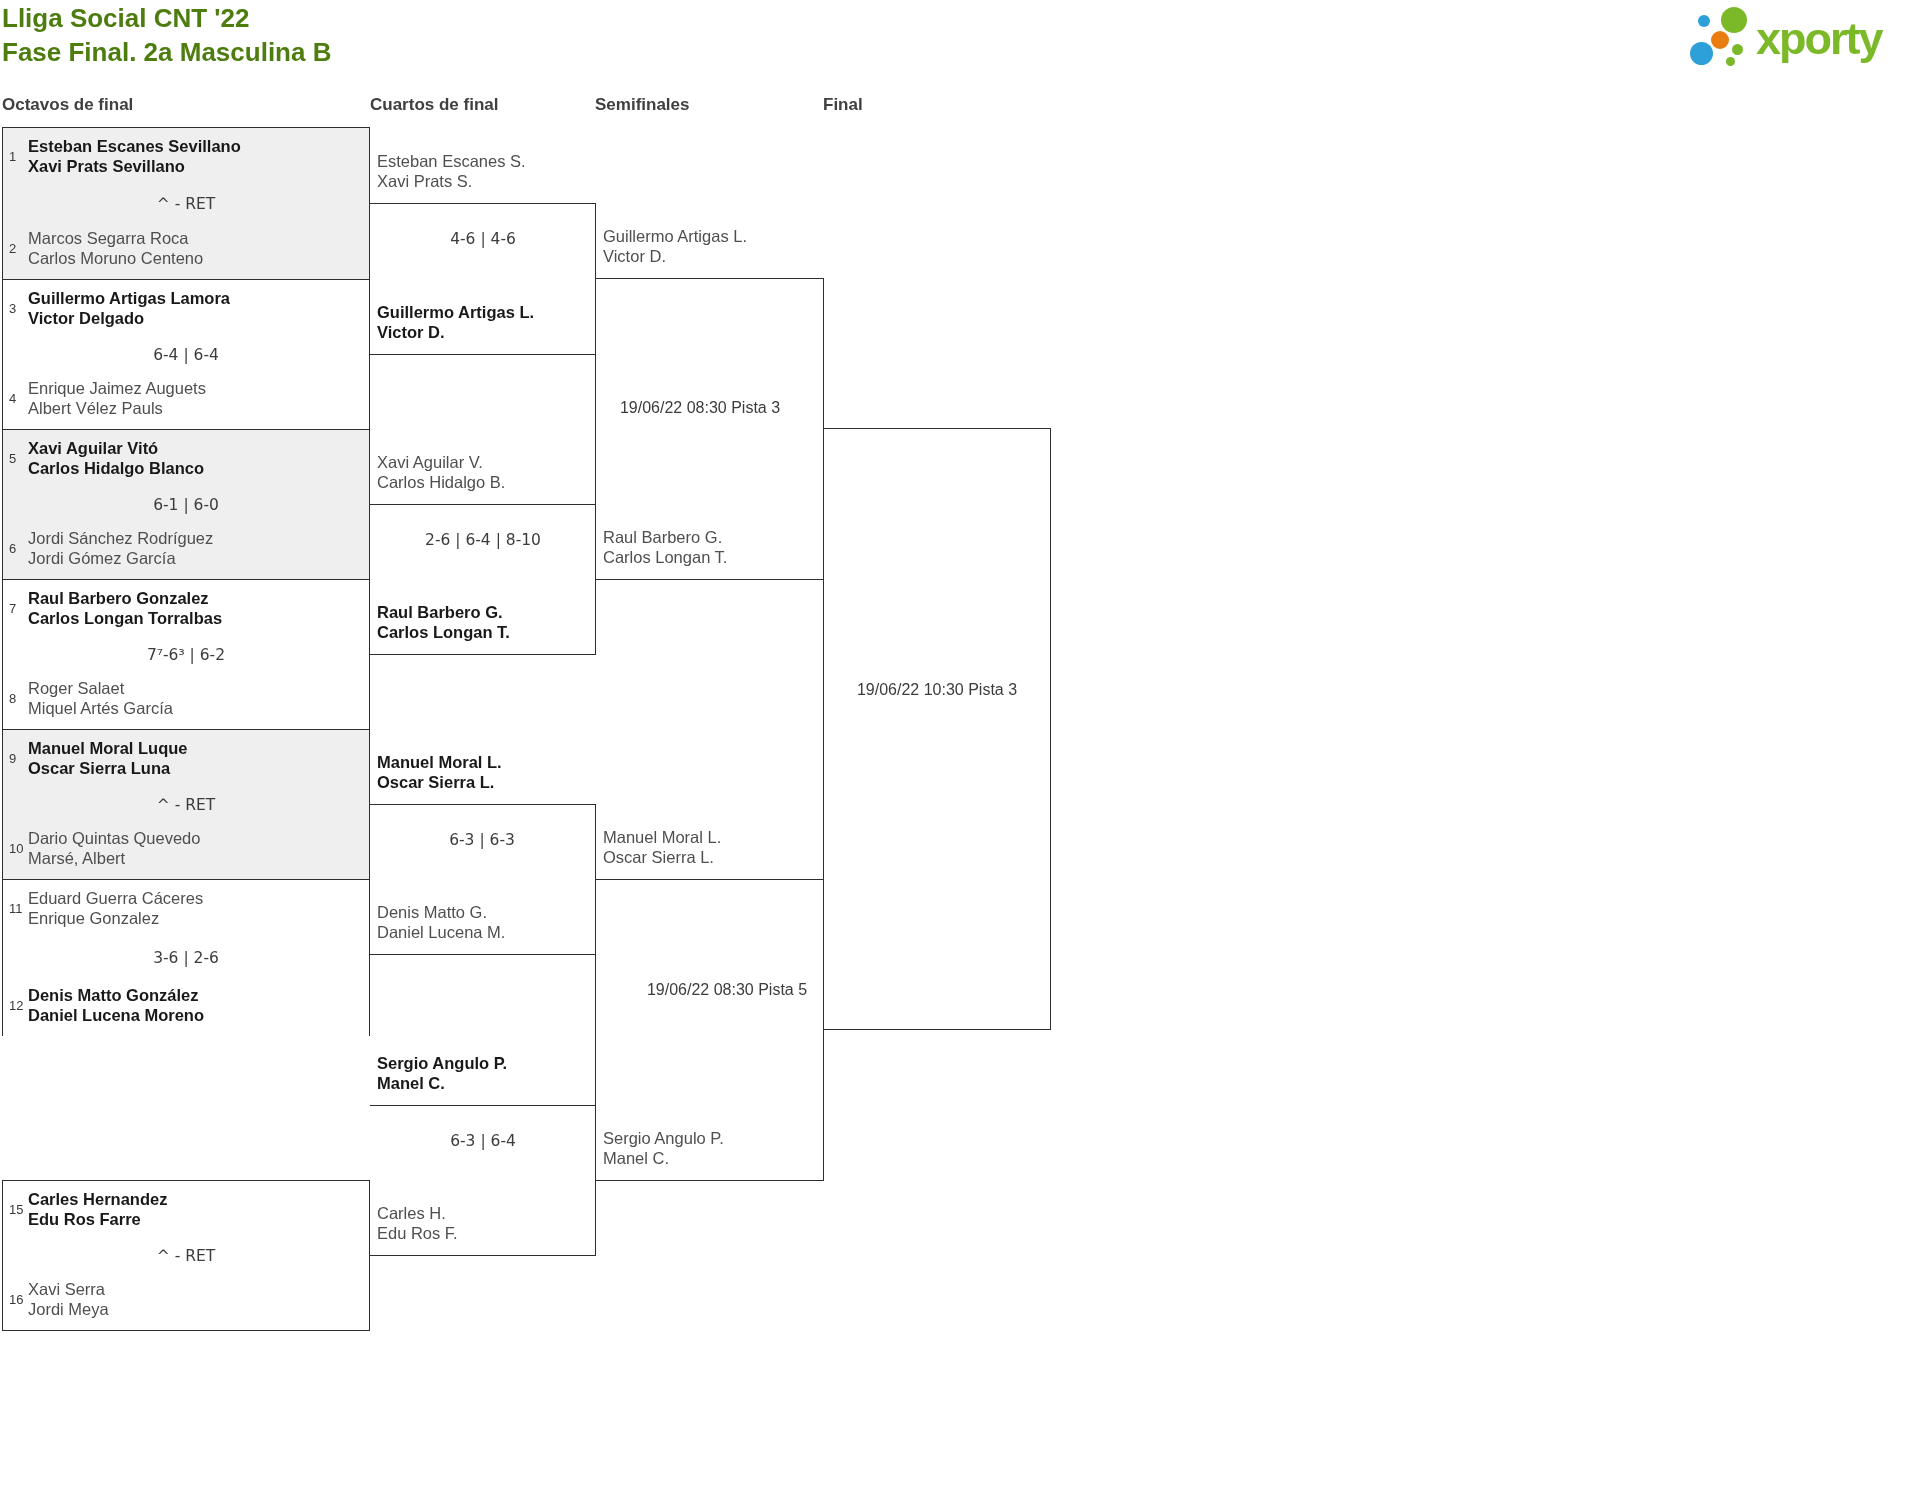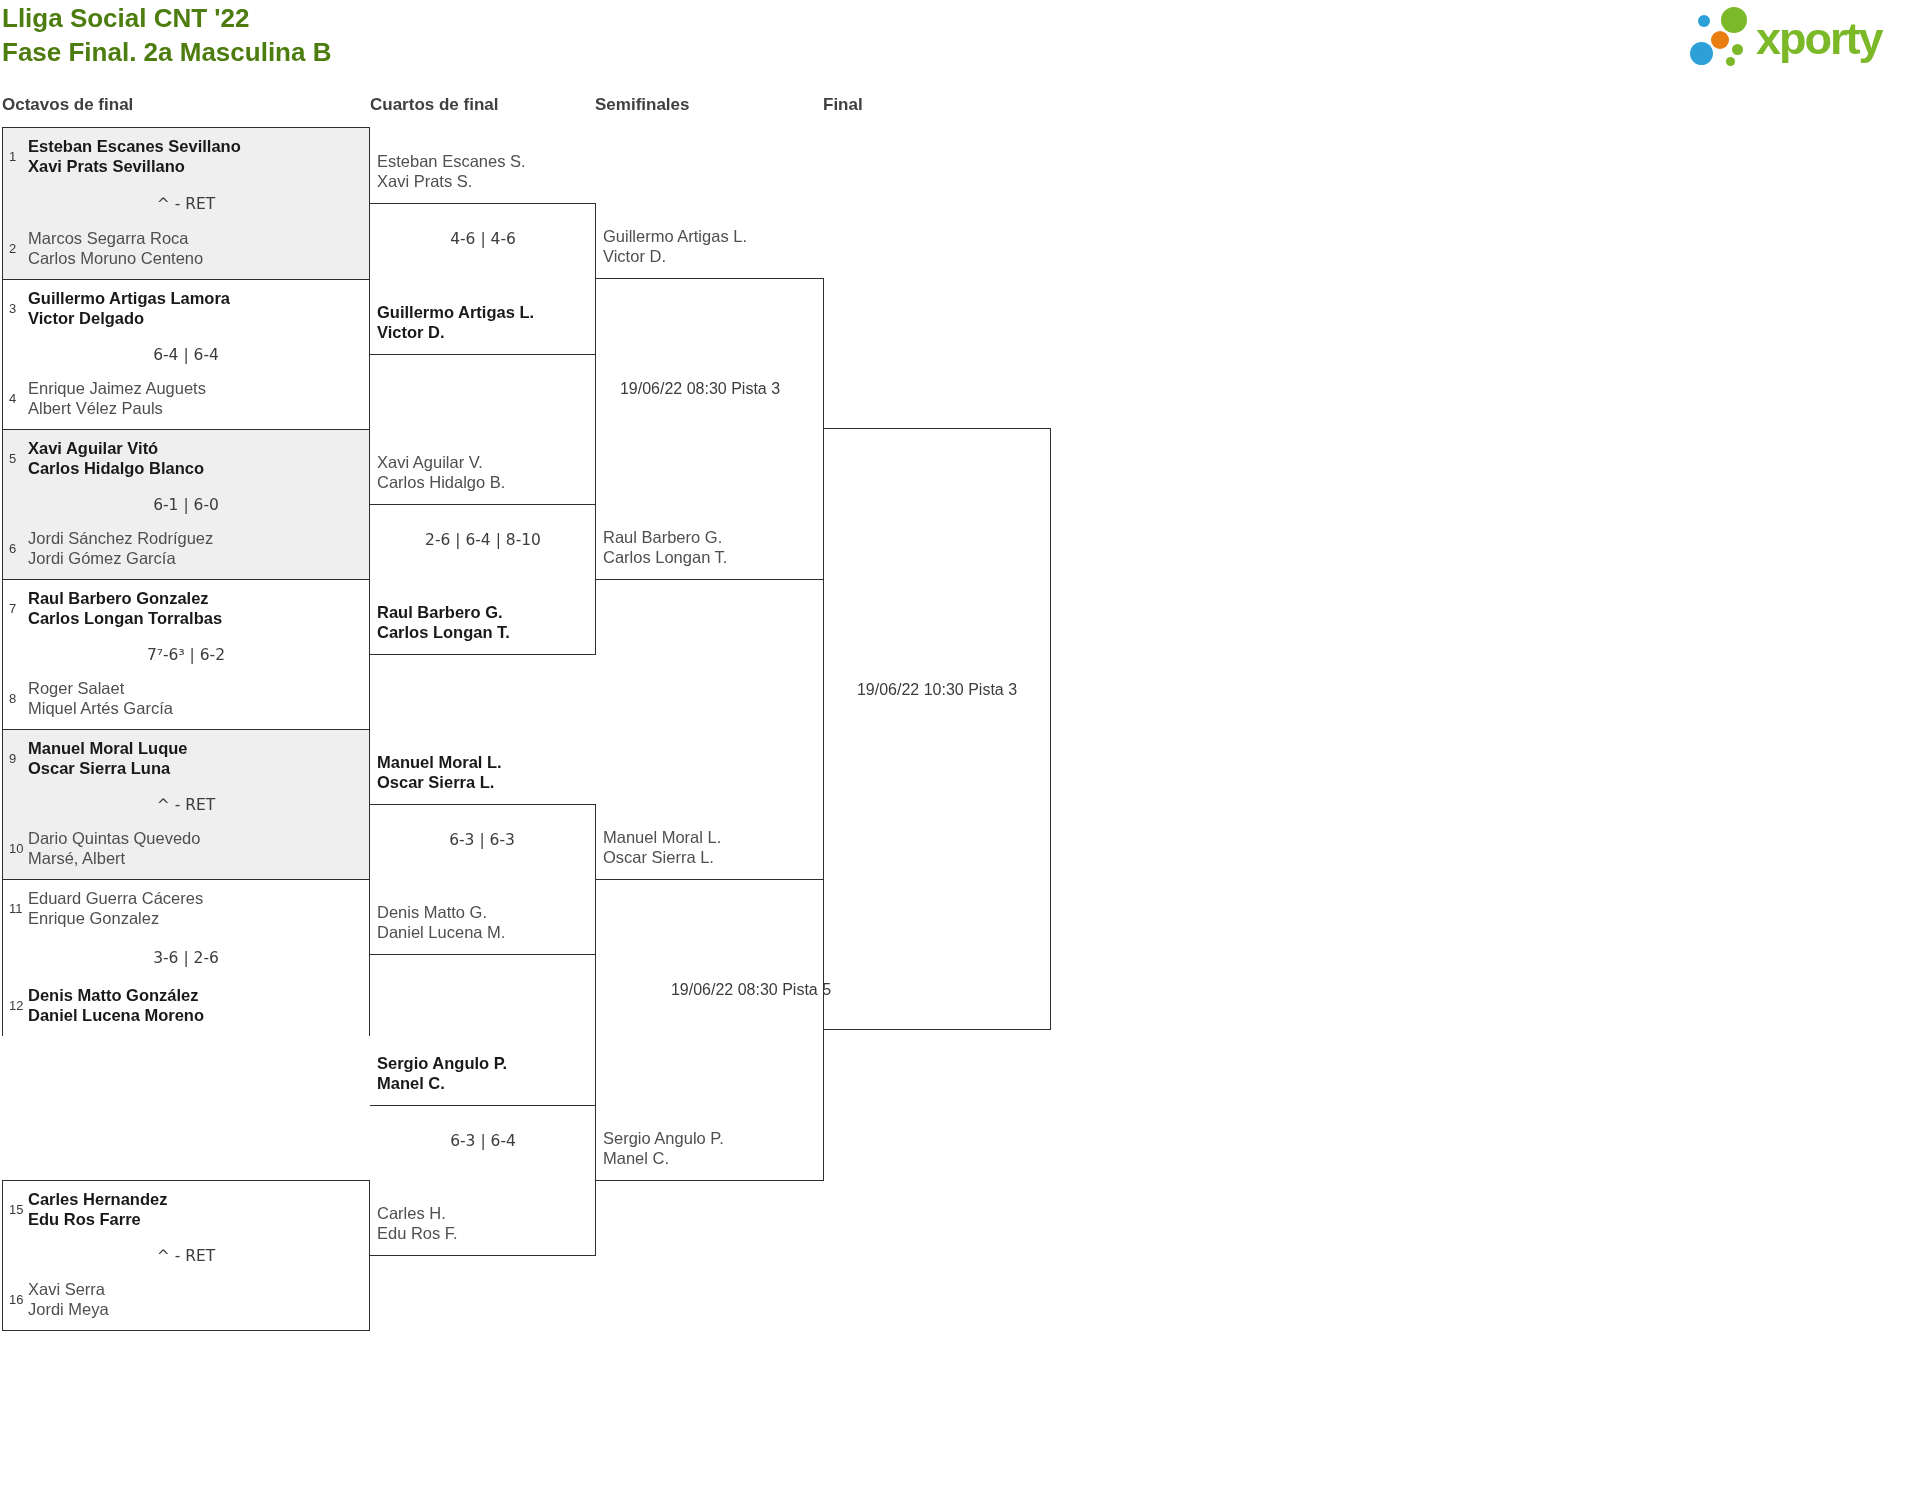--- a/index.html
+++ b/index.html
@@ -199,31 +199,31 @@
       <div>Edu Ros F.</div>
     </div>
 
   <div class="sbox" style="left:595px;top:278px;width:229px;height:302px;"></div>
   <div class="sbox" style="left:595px;top:879px;width:229px;height:302px;"></div>
 
   <div class="team abs" style="left:603px;top:226px;">
       <div>Guillermo Artigas L.</div>
       <div>Victor D.</div>
     </div>
-  <div class="sched" style="left:595px;width:210px;top:380px;">19/06/22 08:30 Pista 3</div>
+  <div class="sched" style="left:595px;width:210px;top:399px;">19/06/22 08:30 Pista 3</div>
   <div class="team abs" style="left:603px;top:527px;">
       <div>Raul Barbero G.</div>
       <div>Carlos Longan T.</div>
     </div>
 
   <div class="team abs" style="left:603px;top:827px;">
       <div>Manuel Moral L.</div>
       <div>Oscar Sierra L.</div>
     </div>
-  <div class="sched" style="left:595px;width:264px;top:981px;padding-left:24px;">19/06/22 08:30 Pista 5</div>
+  <div class="sched" style="left:595px;width:264px;top:981px;">19/06/22 08:30 Pista 5</div>
   <div class="team abs" style="left:603px;top:1128px;">
       <div>Sergio Angulo P.</div>
       <div>Manel C.</div>
     </div>
 
   <div class="sbox" style="left:823px;top:428px;width:228px;height:602px;"></div>
   <div class="sched" style="left:823px;width:228px;top:681px;">19/06/22 10:30 Pista 3</div>
 
 </div>
 

